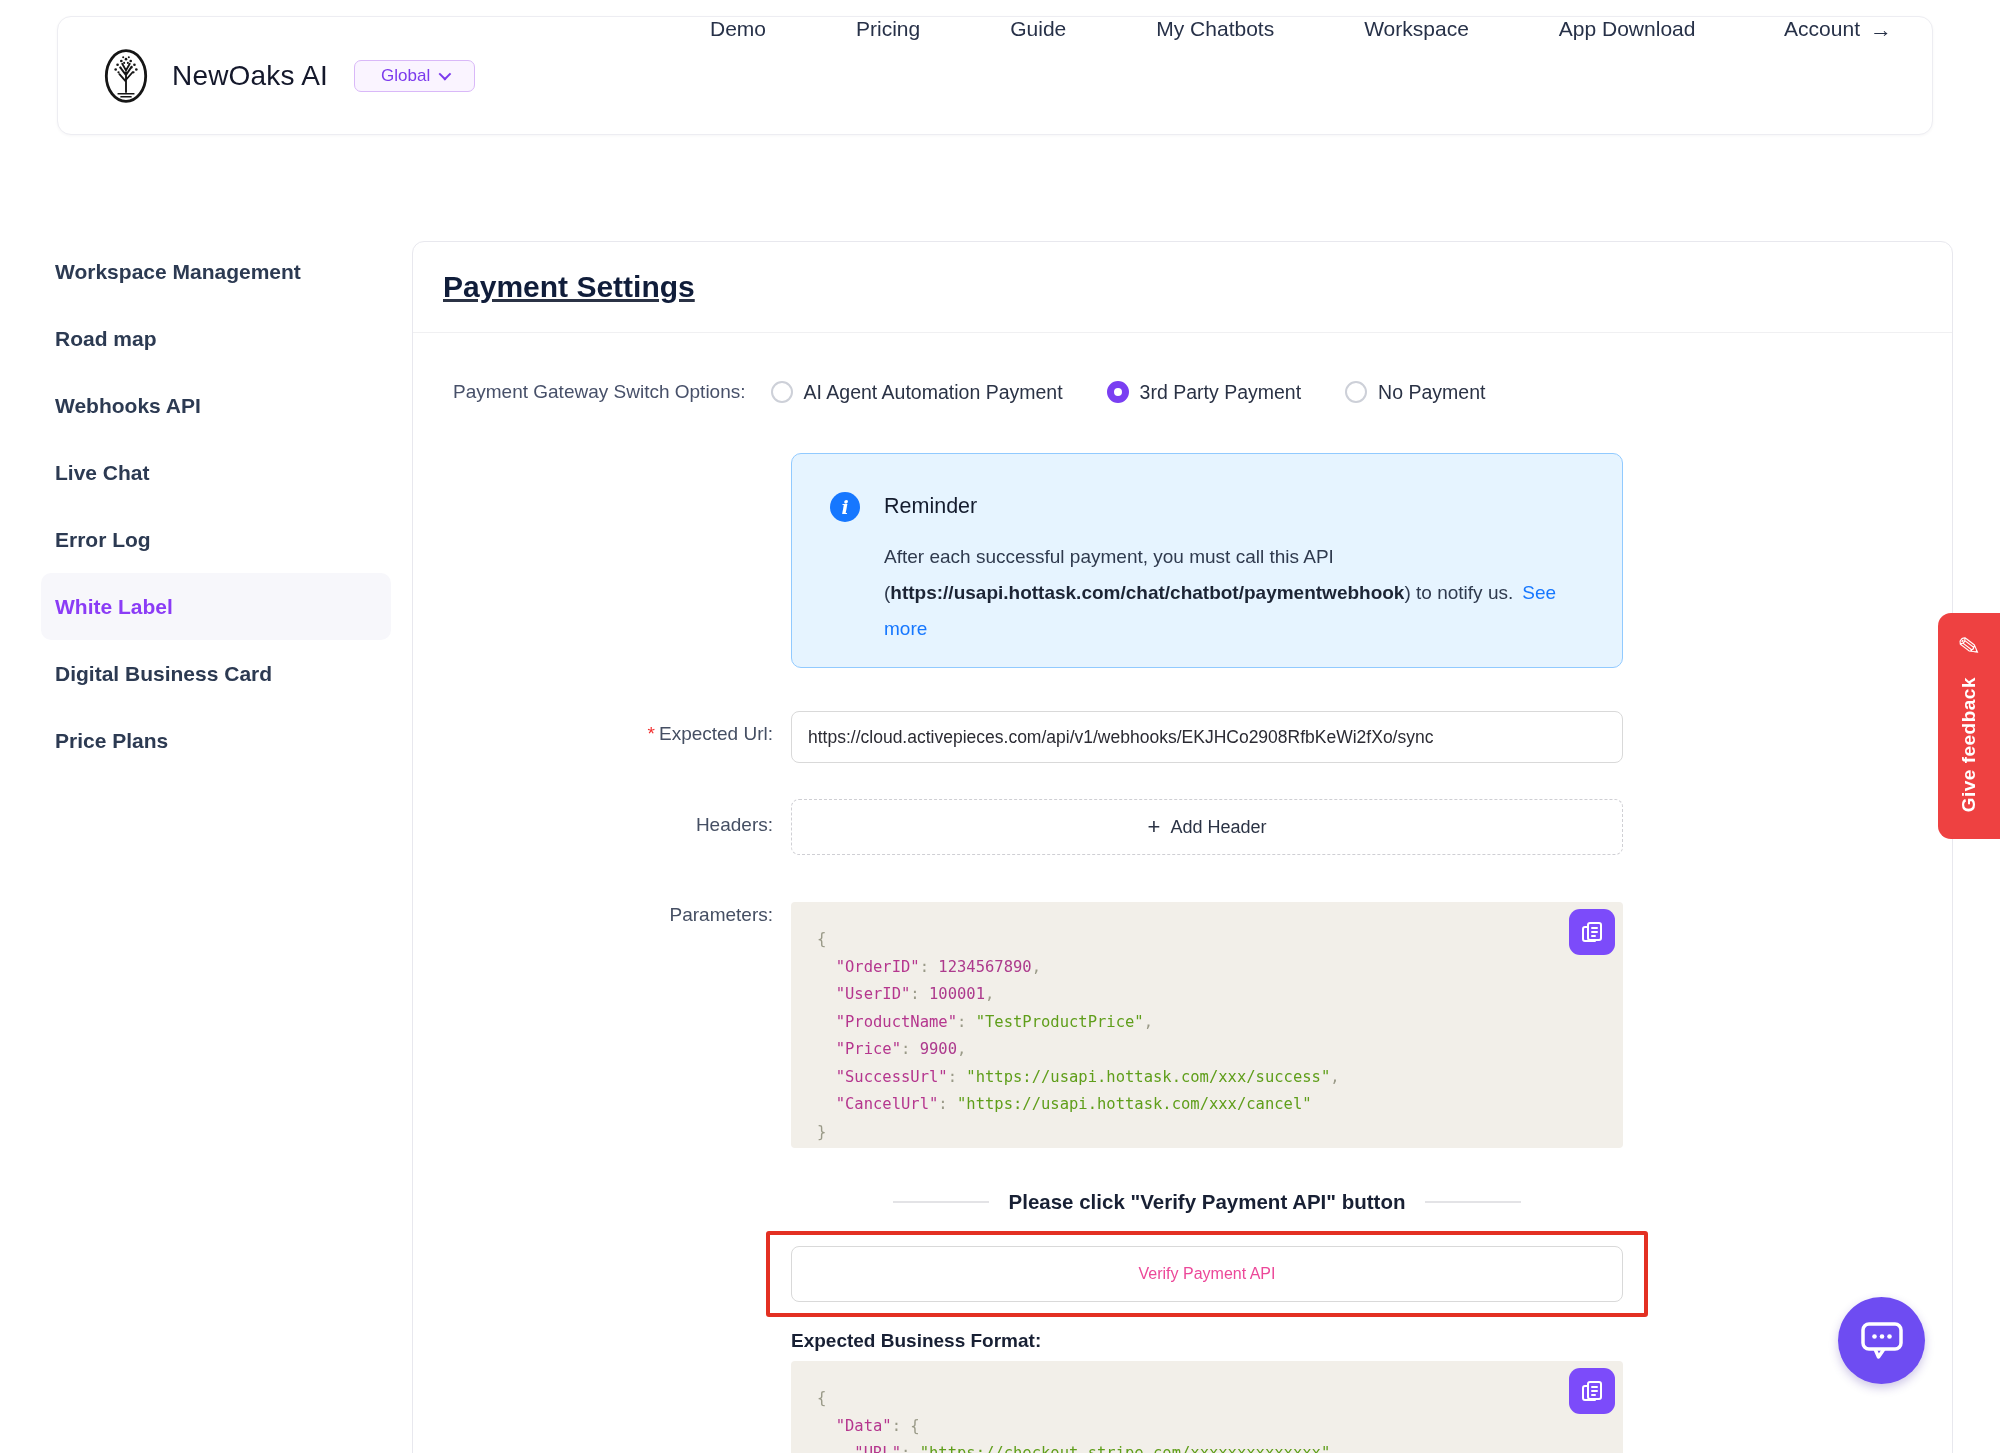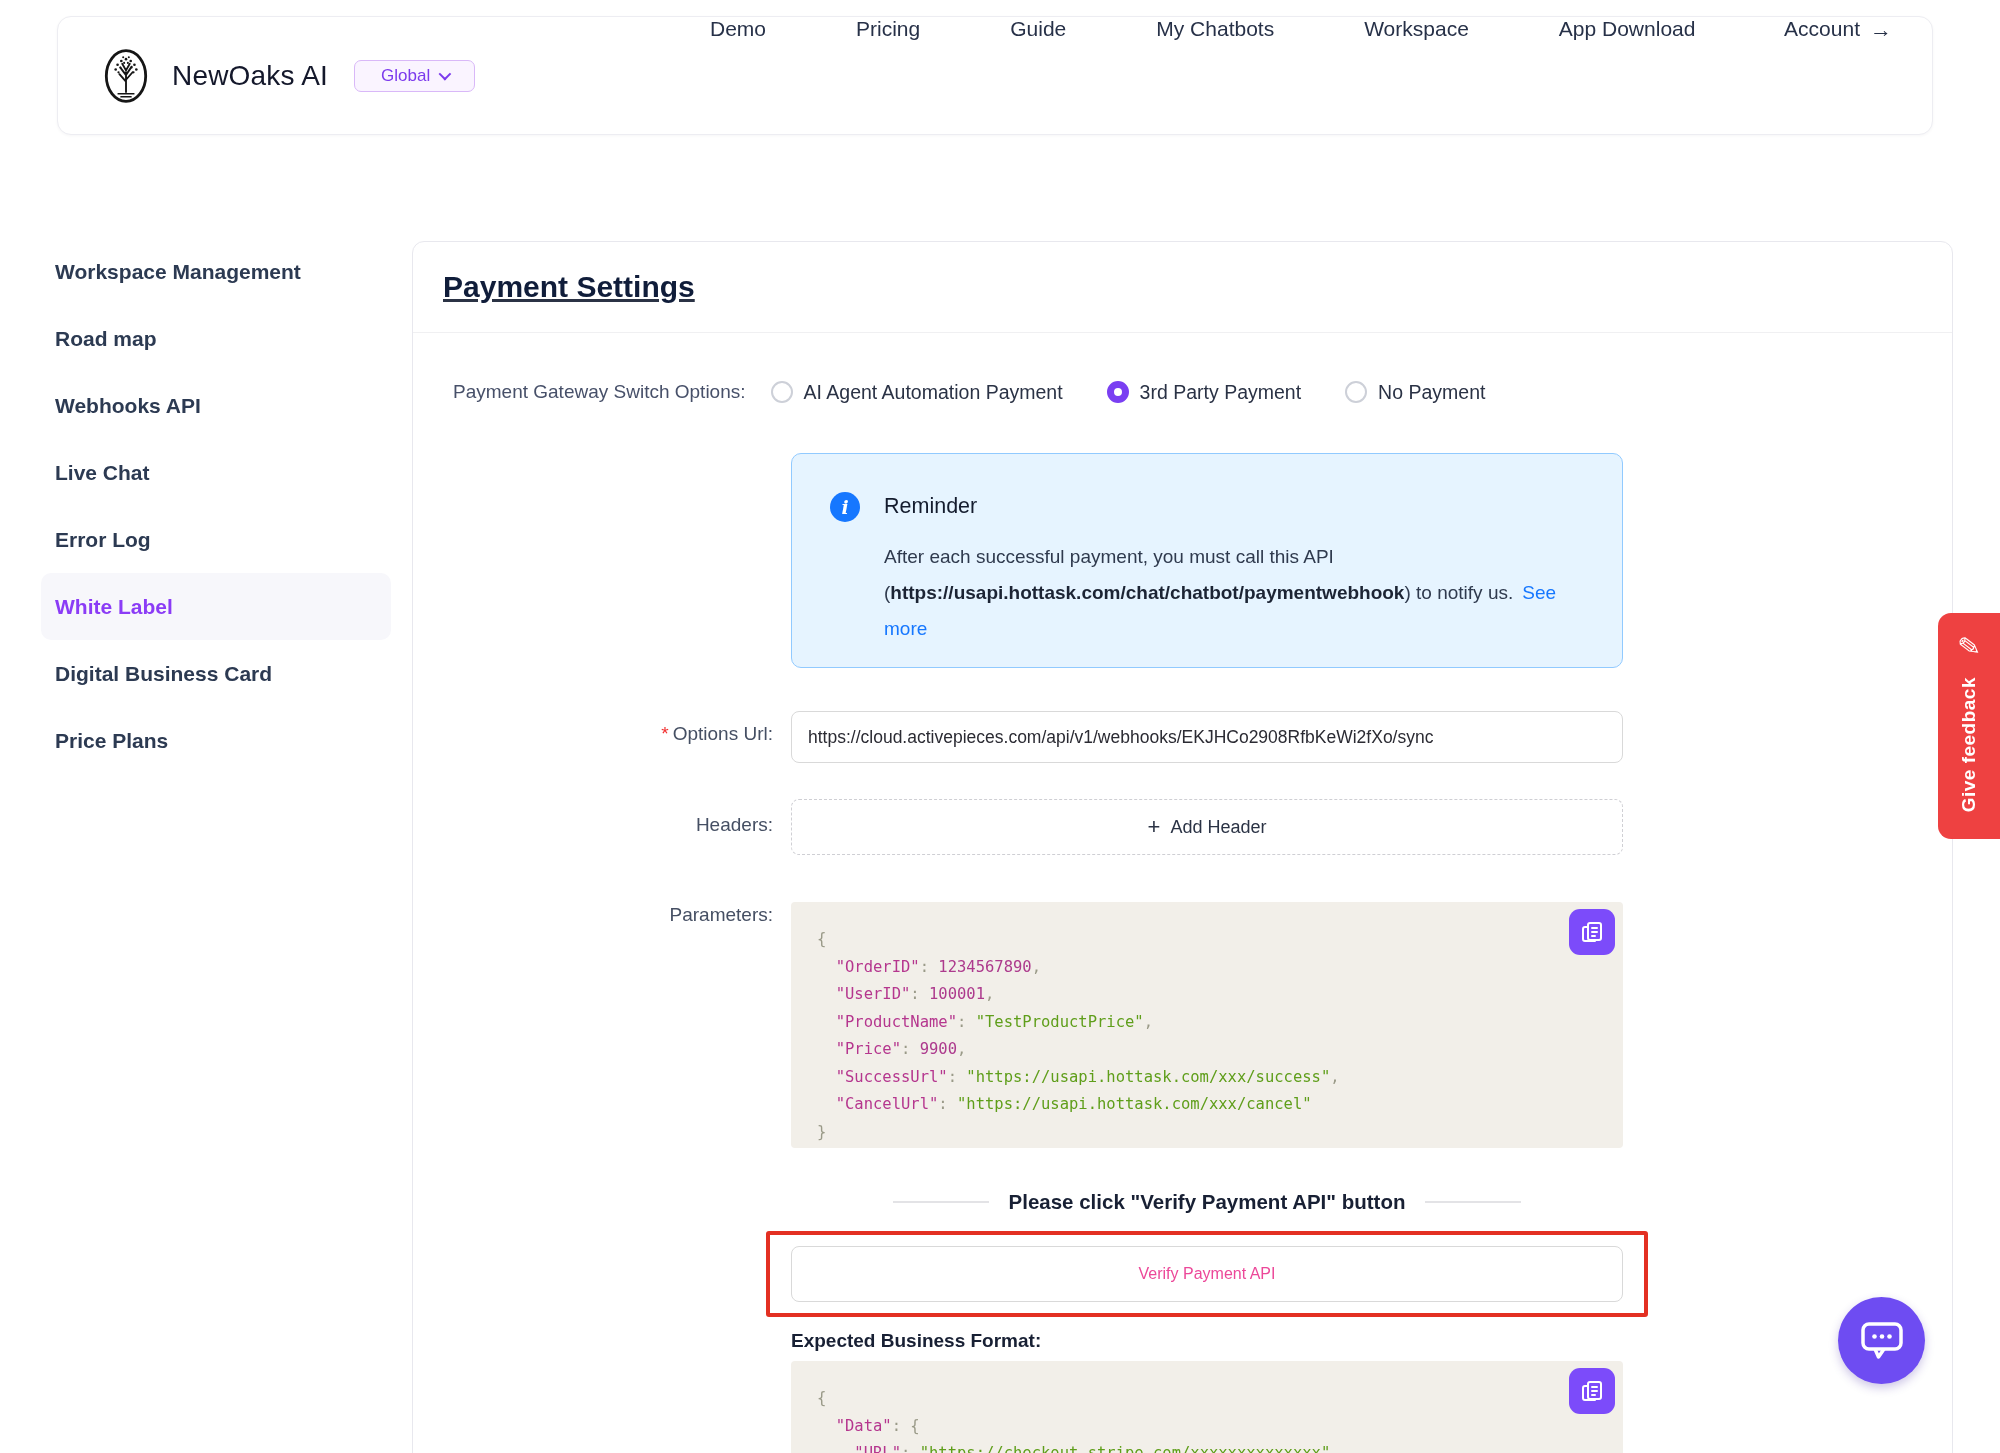--- a/index.html
+++ b/index.html
@@ -231,21 +231,21 @@
 
   <div class="reminder">
     <div class="rem-icon">i</div>
     <div class="rem-title">Reminder</div>
     <div class="rem-body">
       <span>After each successful payment, you must call this API (</span><b>https://usapi.hottask.com/chat/chatbot/paymentwebhook</b><span>) to notify us.</span><a class="see-more">See more</a>
     </div>
   </div>
 
   <div class="f-label" style="top:481px">
-    <span class="req">*</span><span>Options Url:</span>
+    <span class="req">*</span><span>Expected Url:</span>
   </div>
   <input class="url-input" type="text" value="https://cloud.activepieces.com/api/v1/webhooks/EKJHCo2908RfbKeWi2fXo/sync" style="">
 
   <div class="f-label" style="top:572px">Headers:</div>
   <button class="add-header-btn">
     <span class="plus-glyph">+</span>
     <span>Add Header</span>
   </button>
 
   <div class="f-label" style="top:662px">Parameters:</div>

